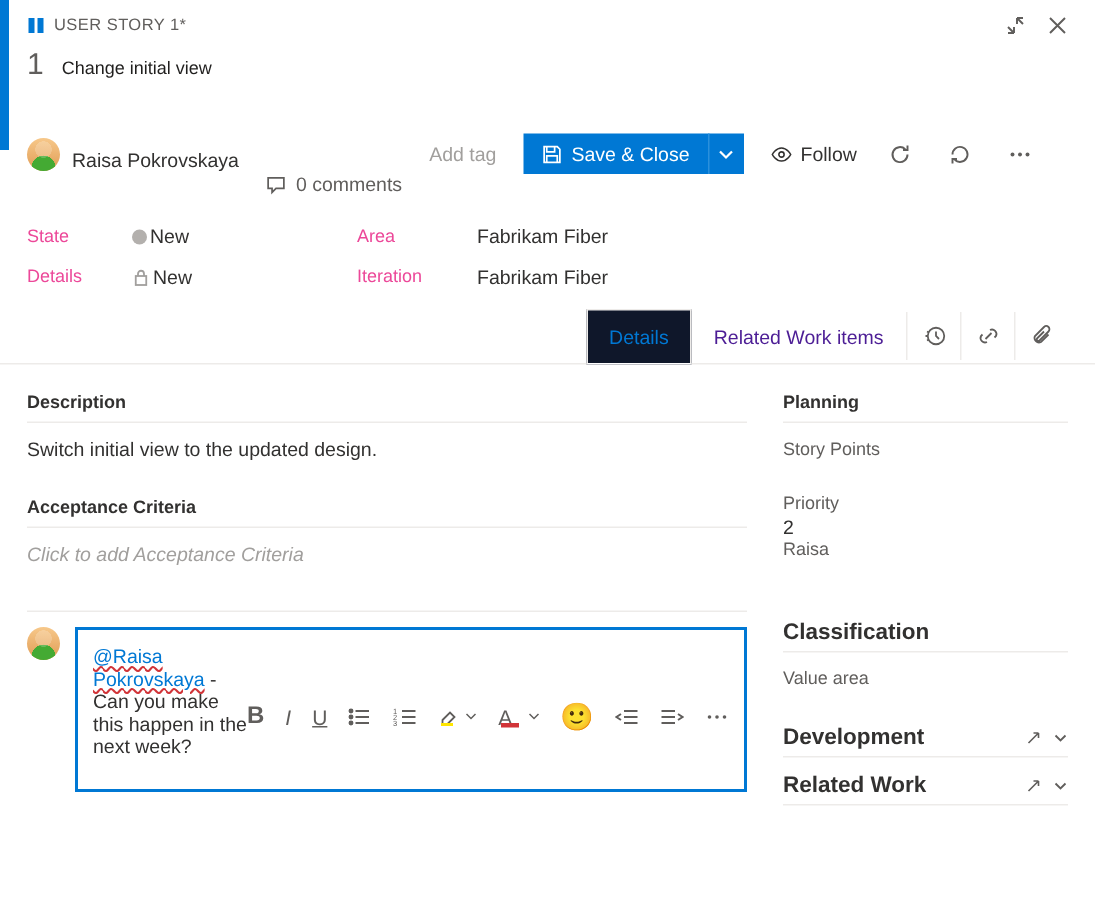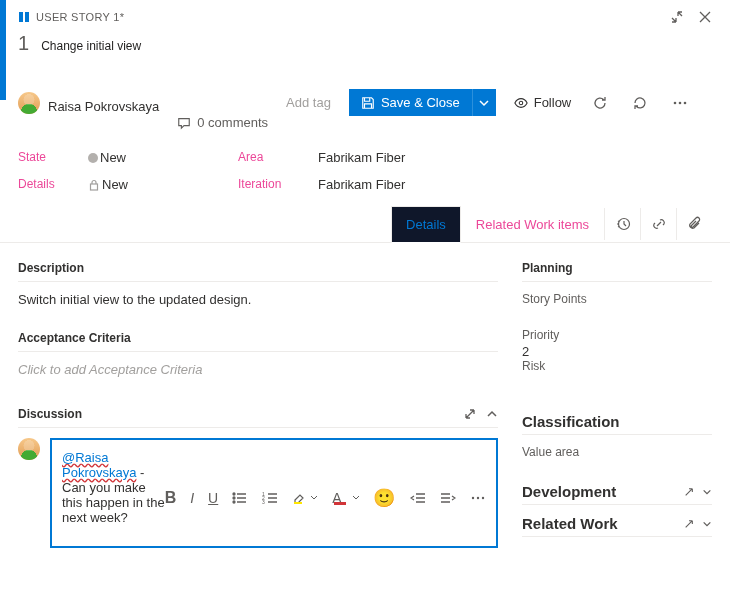--- a/index.html
+++ b/index.html
@@ -25,21 +25,21 @@
   .saveclose .btn { background: #0078d4; color: #fff; display: flex; align-items: center; gap: 6px; padding: 6px 12px; font-size: 13px; border: none; cursor: pointer; }
   .saveclose .dd { background: #0078d4; color: #fff; width: 24px; display:flex; align-items:center; justify-content:center; border-left:1px solid #2b90dc; cursor:pointer; }
   .follow { display:flex; align-items:center; gap:6px; color:#323130; cursor:pointer; }
   .iconbtn { width: 22px; height: 22px; display:flex; align-items:center; justify-content:center; cursor:pointer; color:#605e5c; }
   .fields { display: grid; grid-template-columns: 70px 150px 80px 1fr; row-gap: 12px; padding: 14px 18px; font-size: 13px; }
   .flabel { color: #ec4899; font-size: 12px; }
   .fval { display:flex; align-items:center; gap:2px; }
   .dot { width: 10px; height: 10px; border-radius: 50%; background: #b3b0ad; }
   .lock-ico { color:#a19f9d; }
   .tabs { display:flex; align-items:center; justify-content:flex-end; padding: 0 18px; border-bottom: 1px solid #edebe9; }
-  .tab { padding: 10px 14px; font-size: 13px; color:#ec4899; cursor:pointer; border:1px solid transparent; border-bottom:none; }
+  .tab { padding: 10px 14px; font-size: 13px; color:#4c1d95; cursor:pointer; border:1px solid transparent; border-bottom:none; }
   .tab.active { color:#0078d4; border:1px solid #edebe9; border-bottom:1px solid #fff; margin-bottom:-1px; background:#0f172a; }
   .tab-icon { width: 36px; display:flex; align-items:center; justify-content:center; padding:8px 0; cursor:pointer; color:#605e5c; border-left:1px solid #edebe9; }
   .body { display:flex; padding: 18px; gap: 24px; }
   .col-main { flex: 1; min-width: 0; }
   .col-side { width: 190px; }
   .section-h { font-size: 12px; font-weight: 600; margin-bottom: 6px; display:flex; align-items:center; justify-content:space-between; }
   .section-h .ctrls { display:flex; gap:10px; color:#605e5c; }
   .hr { border: none; border-top: 1px solid #edebe9; margin: 4px 0 10px; }
   .desc-text { font-size: 13px; margin: 4px 0 24px; }
   .placeholder { color:#a19f9d; font-style: italic; margin: 4px 0 30px; }
@@ -194,35 +194,20 @@
 <div class="body">
   <div class="col-main">
     <div class="section-h">Description</div>
     <hr class="hr">
     <div class="desc-text">Switch initial view to the updated design.</div>
 
     <div class="section-h">Acceptance Criteria</div>
     <hr class="hr">
     <div class="placeholder">Click to add Acceptance Criteria</div>
 
-    <div class="section-h">
-      <span>Discussion</span>
-      <span class="ctrls">
-        <span>
-            <svg width="12" height="12" viewBox="0 0 12 12" stroke="#605e5c" stroke-width="1.3" fill="none">
-              <path d="M2 10L10 2M10 2H6M10 2V6M2 10H6M2 10V6"></path>
-            </svg>
-          </span>
-        <span>
-            <svg width="12" height="12" viewBox="0 0 12 12" stroke="#605e5c" stroke-width="1.5" fill="none">
-              <path d="M2 8l4-4 4 4"></path>
-            </svg>
-          </span>
-      </span>
-    </div>
     <hr class="hr">
     <div class="discussion">
       <div class="disc-row">
         <span class="avatar"></span>
         <div class="disc-box">
           <div class="disc-text">
             <span class="mention">@Raisa Pokrovskaya</span><span> - Can you make this happen in the next week?</span>
           </div>
           <div class="toolbar">
             <span class="tbtn" style="font-weight:bold;font-size:16px;">B</span>
@@ -285,21 +270,21 @@
       </div>
     </div>
   </div>
 
   <div class="col-side">
     <div class="section-h">Planning</div>
     <hr class="hr">
     <div class="side-label">Story Points</div>
     <div class="side-label" style="margin-top:22px;">Priority</div>
     <div class="side-val">2</div>
-    <div class="side-label">Risk</div>
+    <div class="side-label">Raisa</div>
 
     <div class="side-h" style="margin-top:40px;">
       <span>Classification</span>
     </div>
     <hr class="hr">
     <div class="side-label">Value area</div>
 
     <div class="side-h">
       <span>Development</span>
       <span class="ctrls">

